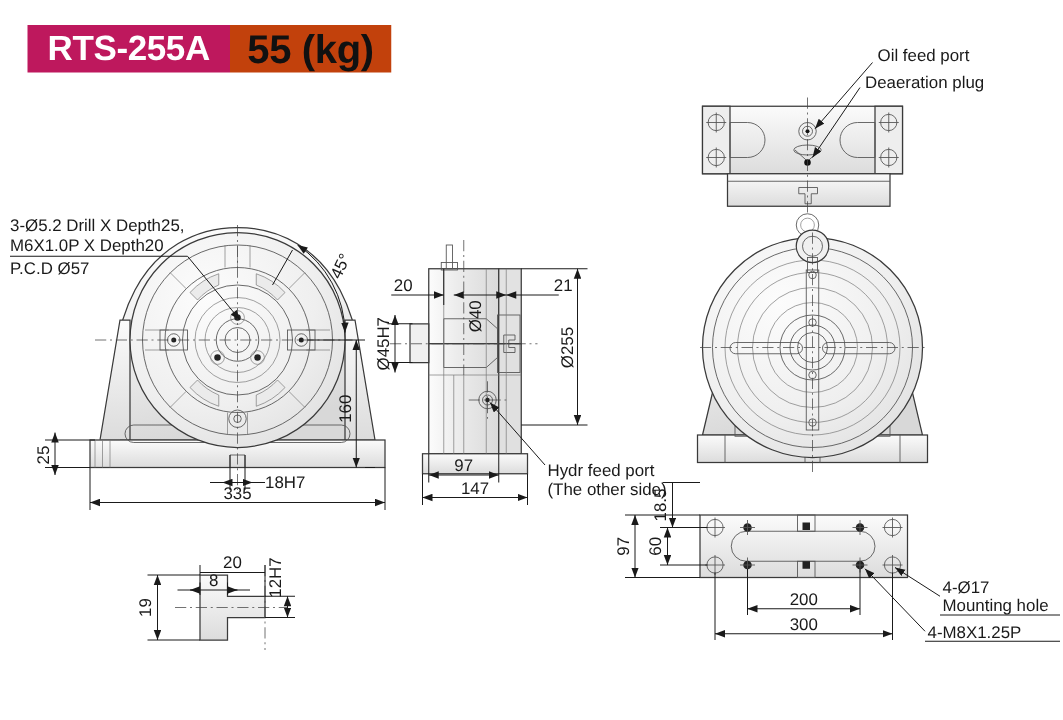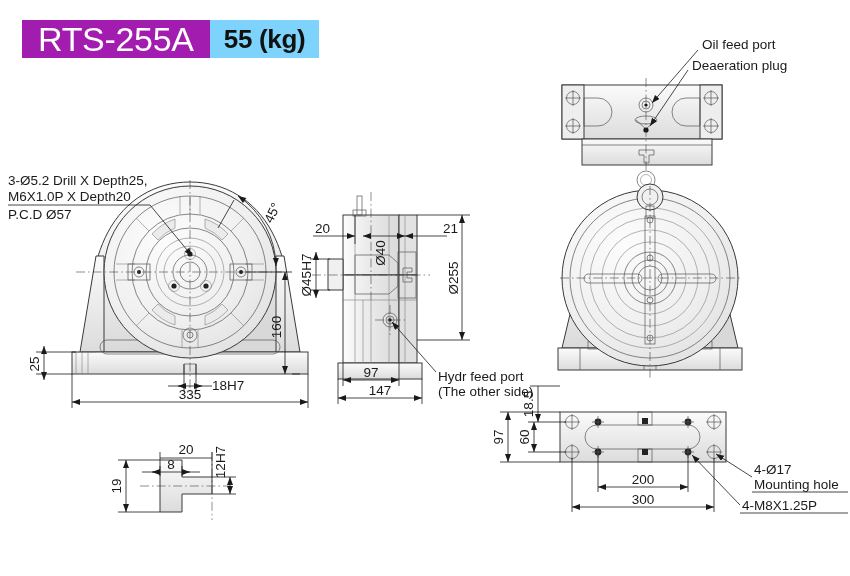--- a/index.html
+++ b/index.html
@@ -17,33 +17,33 @@
   
   #header-badges {
     position: absolute;
     left: 22px;
     top: 20px;
     display: flex;
     align-items: stretch;
     height: 38px;
   }
   #model-badge {
-    background: #a21caf;
+    background: #be185d;
     color: #ffffff;
-    font-size: 34px;
-    font-weight: normal;
+    font-size: 28px;
+    font-weight: bold;
     letter-spacing: -0.3px;
     display: flex;
     align-items: center;
     padding: 0 16px 0 16px;
   }
   #weight-badge {
-    background: #7dd3fc;
+    background: #c2410c;
     color: #111111;
-    font-size: 26px;
+    font-size: 32px;
     font-weight: bold;
     letter-spacing: -0.3px;
     display: flex;
     align-items: center;
     padding: 0 14px 0 14px;
   }
   
   #drawing-canvas {
     position: absolute;
     left: 0;

